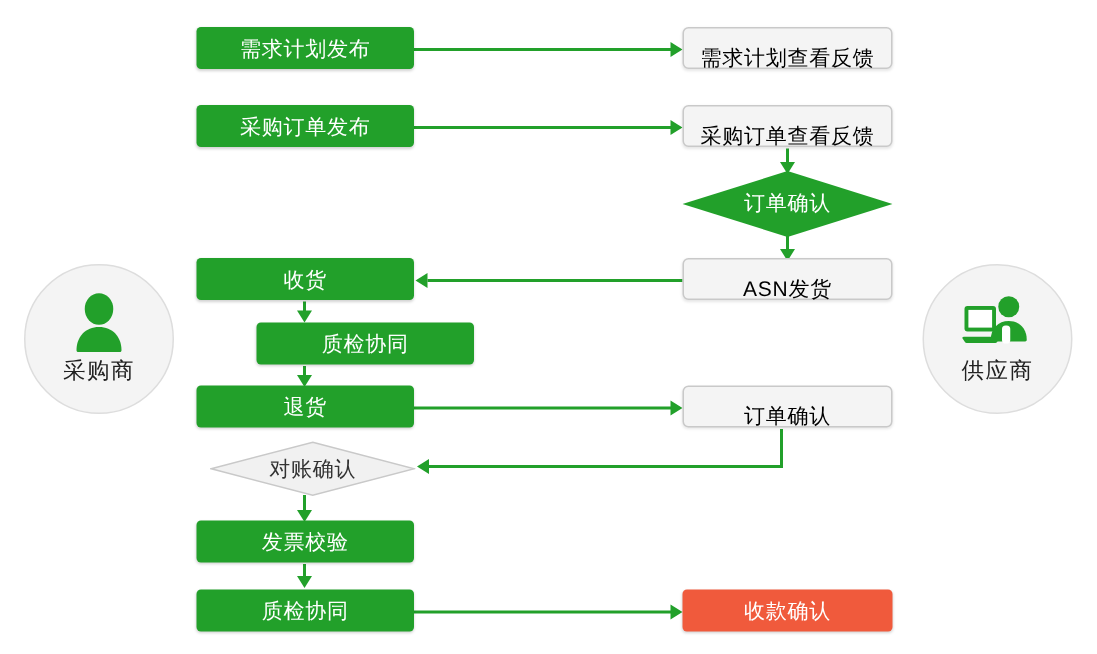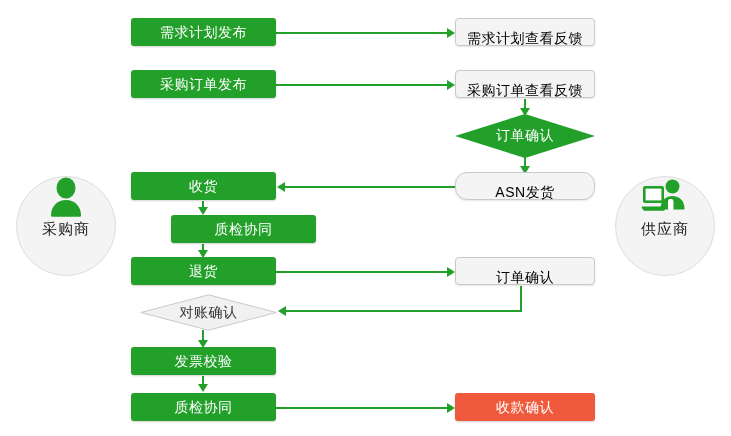--- a/index.html
+++ b/index.html
@@ -114,20 +114,21 @@
     position: absolute;
     width: 100px;
     height: 100px;
     border-radius: 50%;
     background: #f4f4f4;
     border: 1px solid #dddddd;
     box-sizing: border-box;
     display: flex;
     flex-direction: column;
     align-items: center;
+    justify-content: center;
     z-index: 6;
   }
   .actor .actor-icon {
     width: 48px;
     height: 42px;
     display: block;
     margin-bottom: 1px;
   }
   .actor .actor-label {
     font-size: 15px;
@@ -194,21 +195,21 @@
     <span>采购订单查看反馈</span>
   </div>
 
   <div class="diamond green" style="left:455px; top:114px; width:140px; height:44px;">
     <svg width="140" height="44" viewBox="0 0 140 44">
       <polygon points="70,0 140,22 70,44 0,22" fill="#22a02a"></polygon>
     </svg>
     <span class="dlabel">订单确认</span>
   </div>
 
-  <div class="node grey" style="left:455px; top:172px; width:140px; height:28px;border-radius:12px;">
+  <div class="node grey" style="left:455px; top:172px; width:140px; height:28px;">
     <span>ASN发货</span>
   </div>
 
   <div class="node green" style="left:131px; top:172px; width:145px; height:28px;">
     <span>收货</span>
   </div>
 
   <div class="node green" style="left:131px; top:215px; width:145px; height:28px;margin-left:40px;">
     <span>质检协同</span>
   </div>

